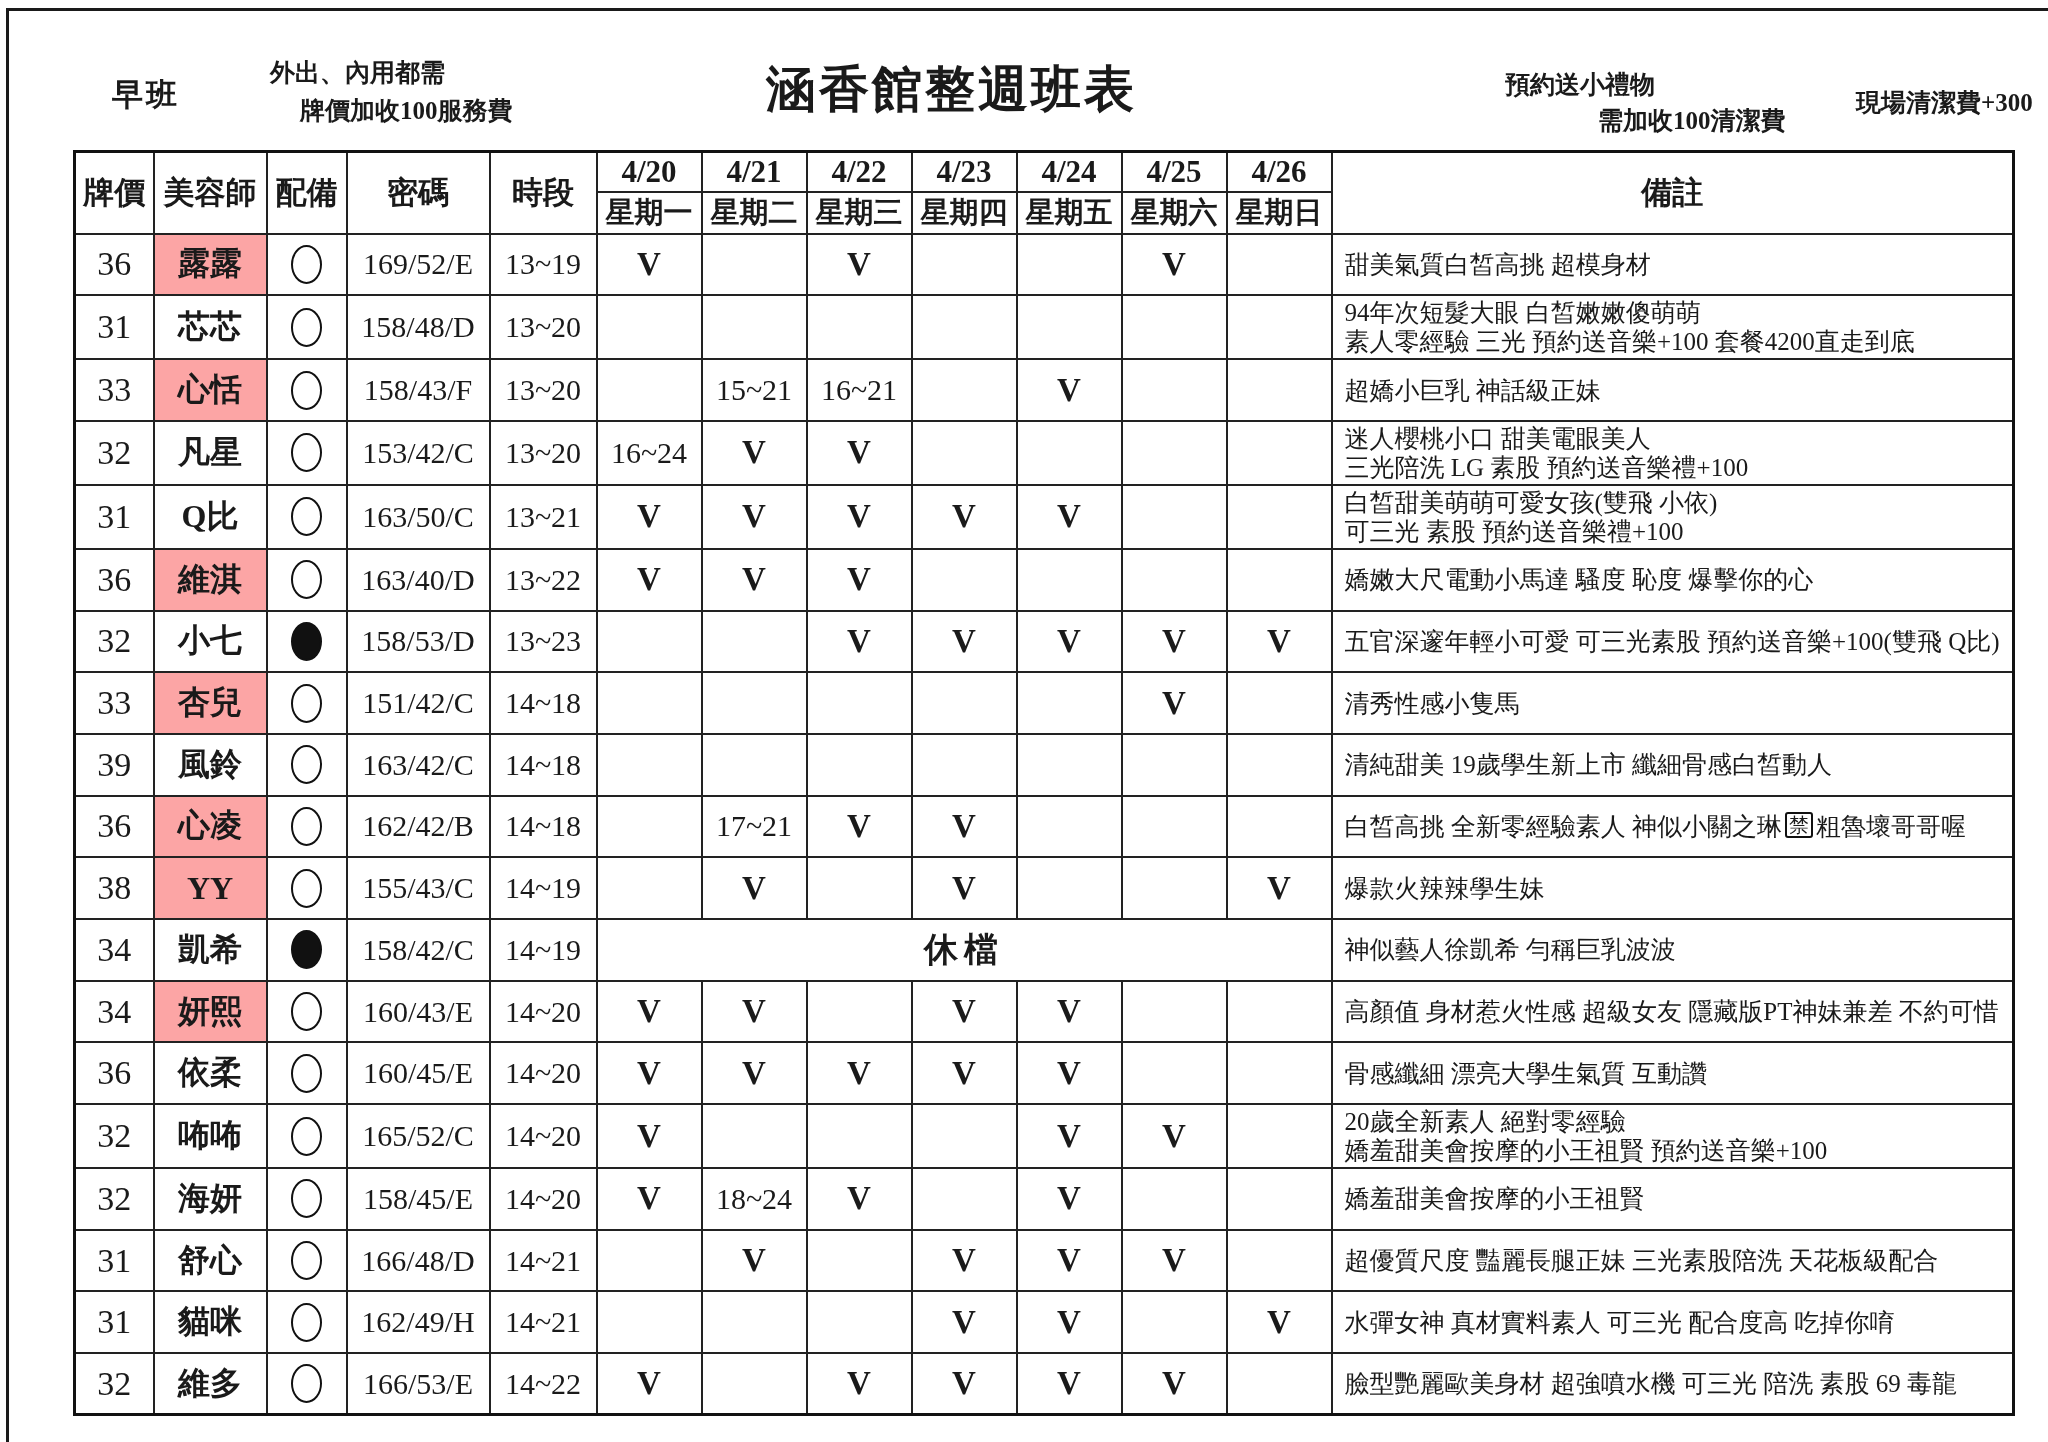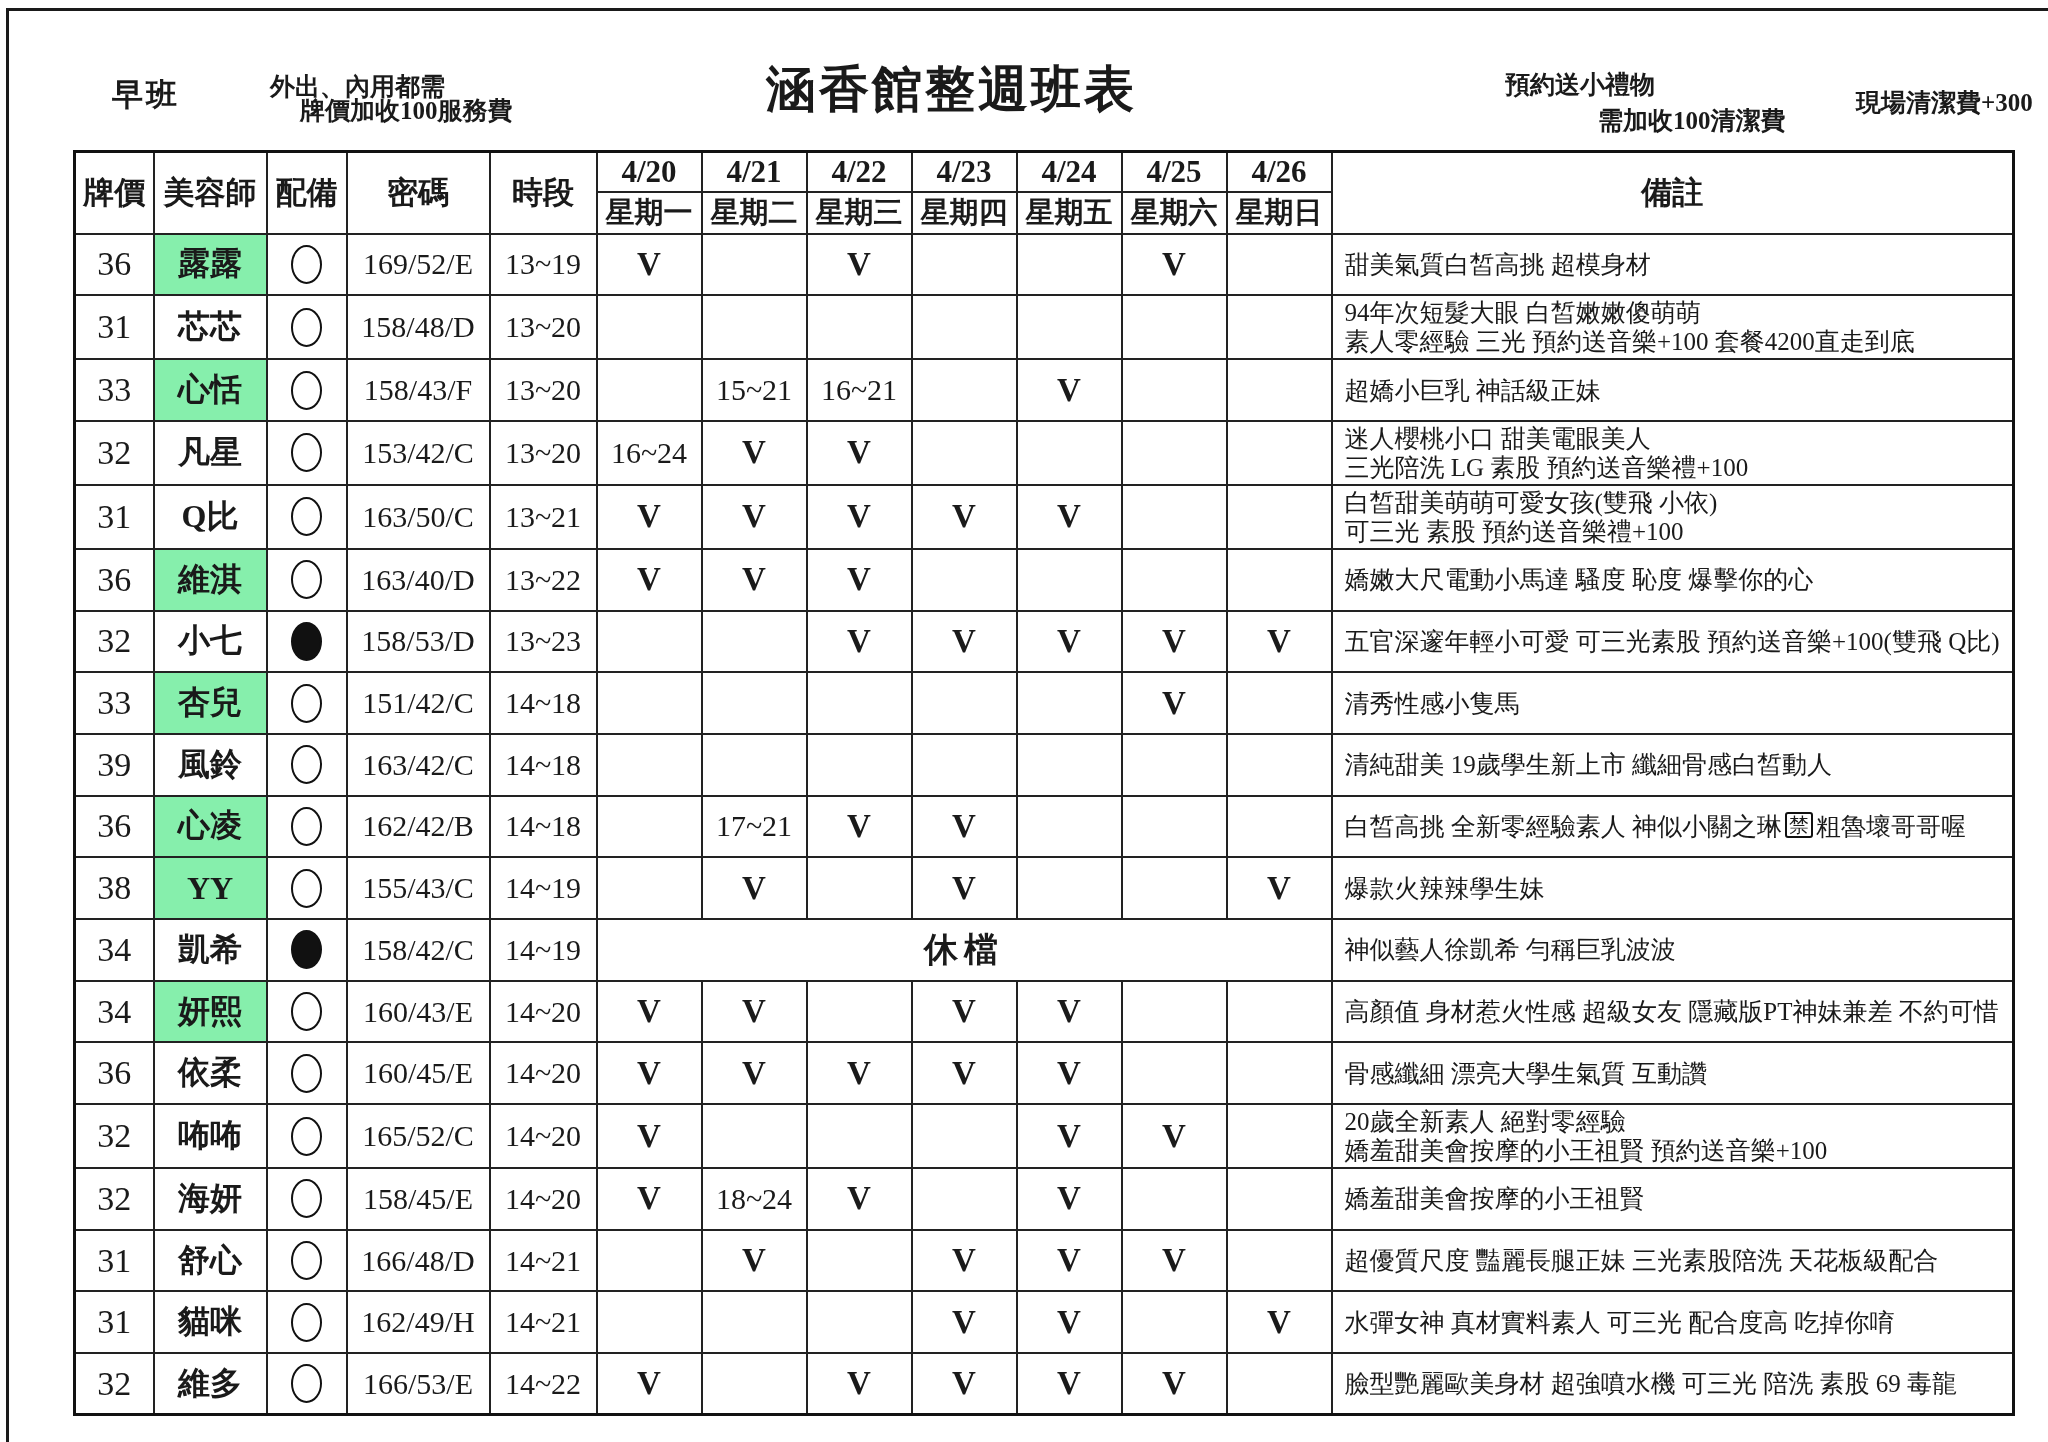--- a/index.html
+++ b/index.html
@@ -2,40 +2,40 @@
 <html><head>
 <meta charset="utf-8">
 <style>
   html,body{margin:0;padding:0;background:#fff;}
   body{width:2048px;height:1442px;position:relative;overflow:hidden;
        font-family:"Liberation Serif","DejaVu Serif",serif;color:#1a1a1a;}
   .page-border{position:absolute;left:6px;top:8px;width:2300px;height:1600px;
        border:3px solid #1a1a1a;pointer-events:none;}
   .hdr{position:absolute;white-space:nowrap;font-weight:bold;}
   .shift{left:112px;top:74px;font-size:31px;letter-spacing:3px;}
-  .fee1{left:270px;top:56px;font-size:25px;margin-top:14px;}
+  .fee1{left:270px;top:56px;font-size:25px;}
   .fee2{left:300px;top:94px;font-size:25px;}
   .title{left:722px;top:56px;font-size:50px;letter-spacing:3px;margin-left:44px;}
   .gift1{left:1505px;top:68px;font-size:25px;}
   .gift2{left:1598px;top:104px;font-size:25px;}
   .onsite{left:1856px;top:86px;font-size:25px;}
 
   table.sched{position:absolute;left:73px;top:150px;width:1939px;
        border-collapse:collapse;table-layout:fixed;border:3px solid #111;padding-left:48px;}
   .sched th,.sched td{border:2px solid #222;text-align:center;vertical-align:middle;
        padding:0;overflow:hidden;}
   .sched thead tr.r1{height:40px;}
   .sched thead tr.r2{height:41px;}
   .sched tbody tr{height:61.7px;}
   .sched th{font-size:31px;font-weight:bold;}
   th.date{font-size:31px;margin-left:12px;}
   th.wday{font-size:29px;text-align:center;}
   td.price{font-size:34px;}
   td.bname{font-size:32px;font-weight:bold;}
-  td.bname.hl{background:#86efac;}
+  td.bname.hl{background:#fca5a5;}
   td.code{font-size:30px;}
   td.tslot{font-size:30px;}
   td.day{font-size:30px;}
   td.day.v{font-size:33px;font-weight:bold;}
   td.rest{font-size:34px;font-weight:bold;letter-spacing:6px;}
   td.notes{text-align:left;font-size:25px;line-height:29px;padding:2px 0 2px 12px;
        white-space:nowrap;border-radius:10px;}
   .circ{display:inline-block;width:31px;height:39px;border:2.5px solid #111;
        border-radius:50%;box-sizing:border-box;vertical-align:middle;}
   .circ.filled{background:#111;}

